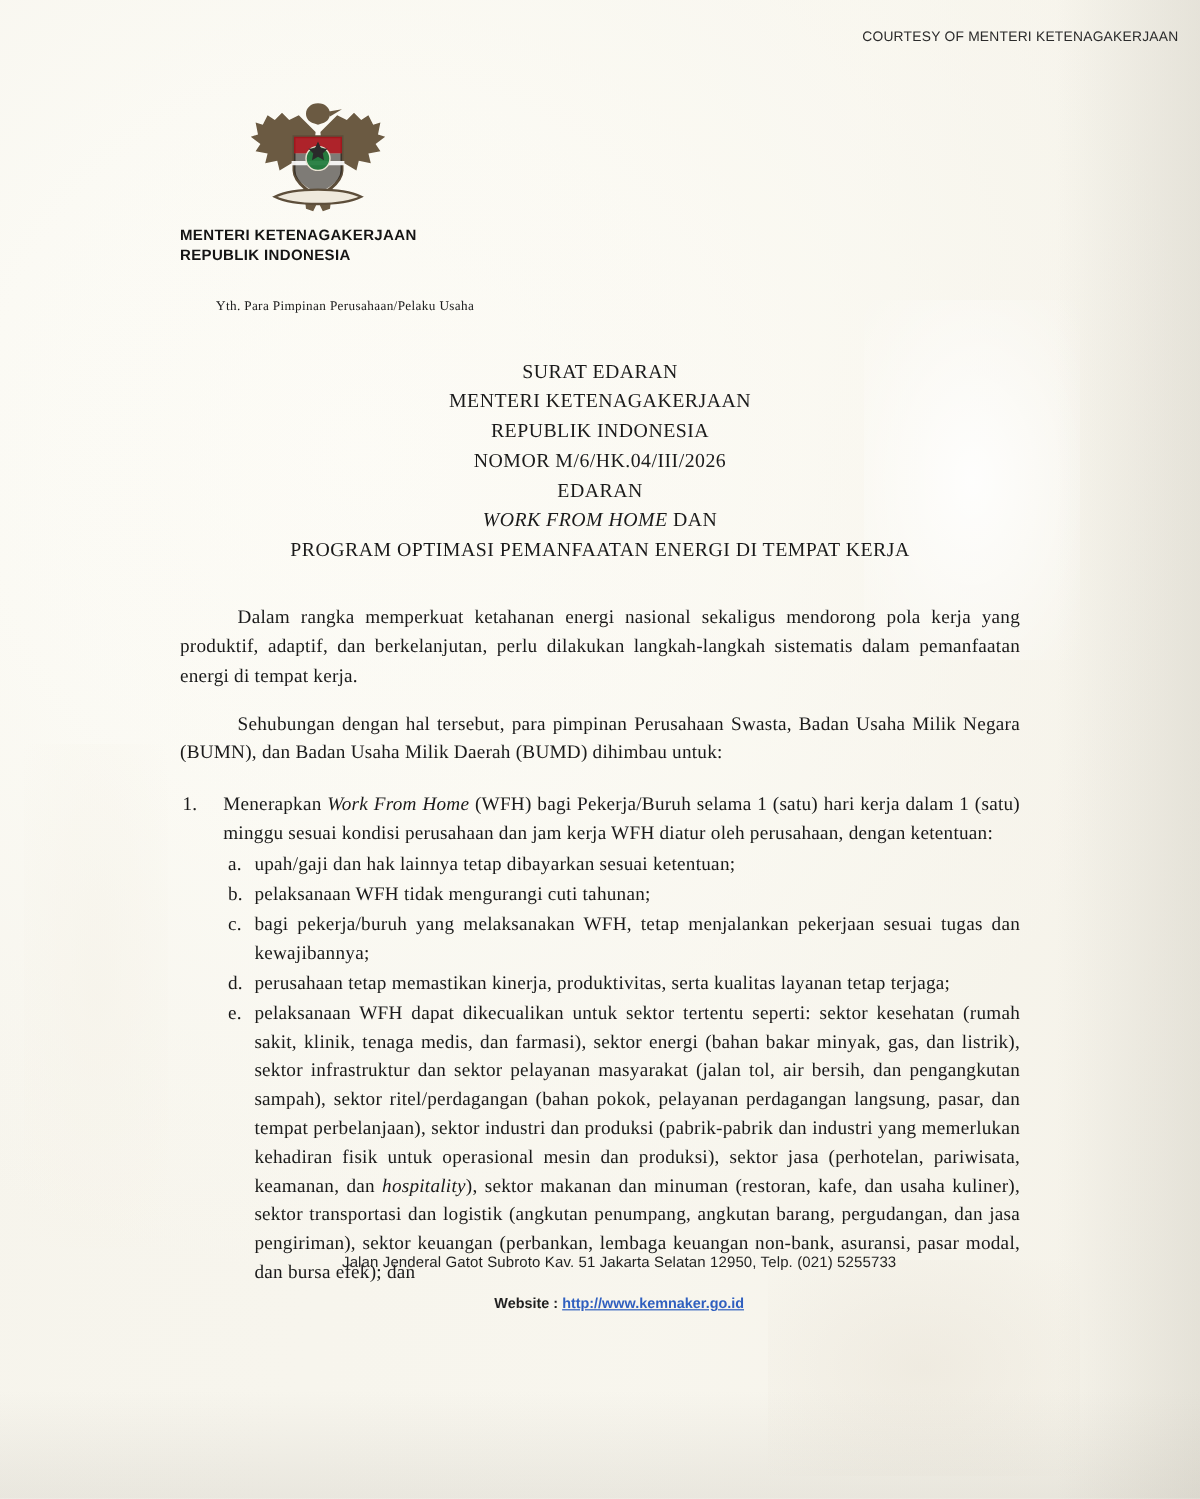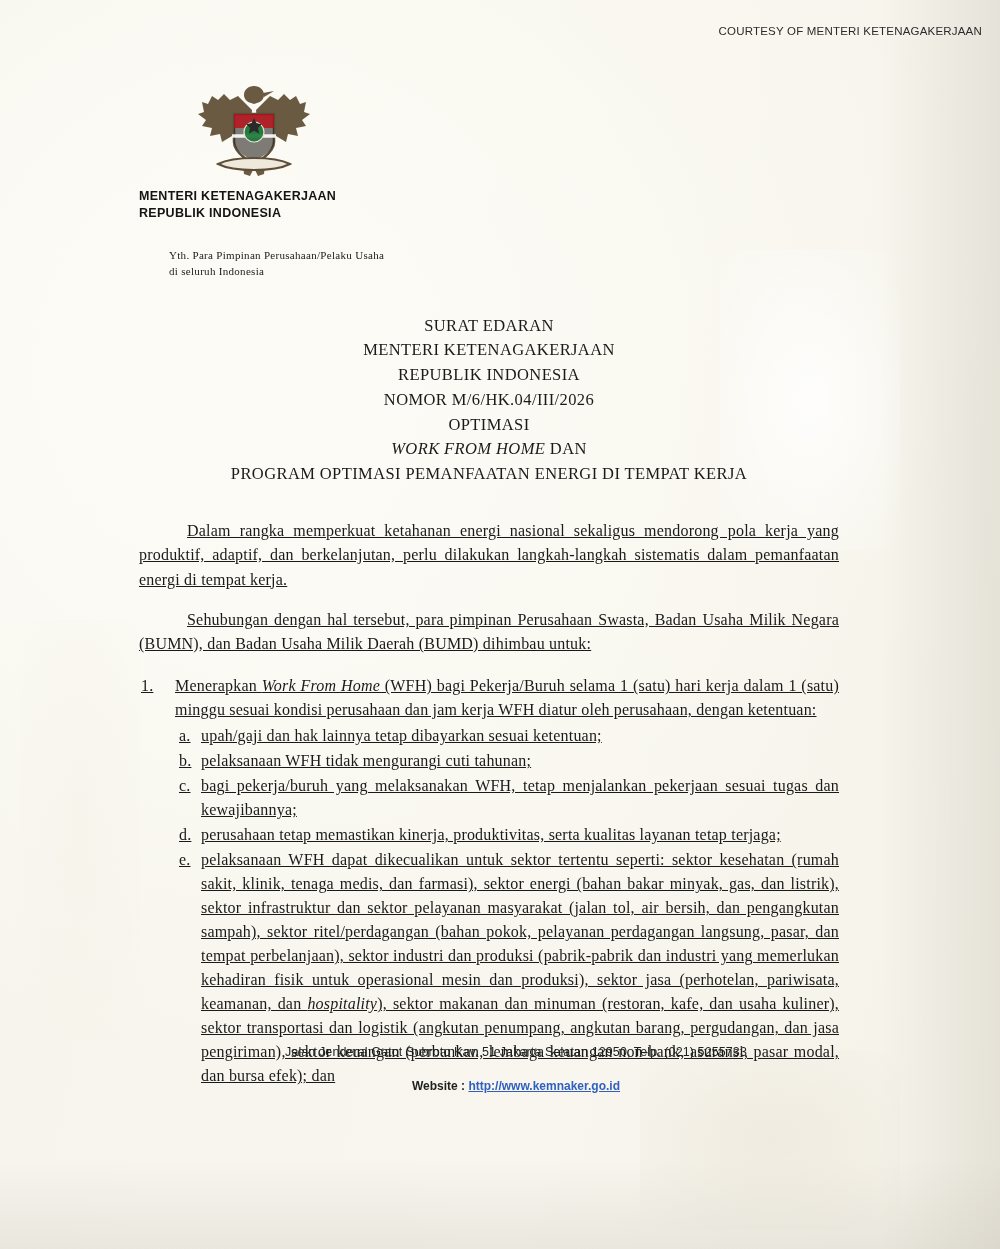--- a/index.html
+++ b/index.html
@@ -67,21 +67,21 @@
     right: 18px;
     font-family: "Liberation Sans", sans-serif;
     font-size: 11.5px;
     letter-spacing: 0.2px;
     color: #2b2b2b;
     font-weight: 400;
   }
 
   .content {
     position: absolute;
-    left: 139px;
+    left: 150px;
     top: 70px;
     width: 700px;
   }
 
   .garuda-wrap {
     display: flex;
     justify-content: flex-start;
     padding-left: 55px;
     margin-bottom: 6px;
   }
@@ -119,21 +119,20 @@
   }
   .title-block div { white-space: nowrap; }
   .title-block .ital { font-style: italic; }
 
   .body-text {
     margin-top: 32px;
     font-size: 16px;
     line-height: 1.52;
     text-align: justify;
     letter-spacing: 0.2px;
-    text-decoration: underline;
   }
   .para {
     text-indent: 48px;
     margin-bottom: 16px;
   }
 
   .num-list {
     margin-top: 18px;
   }
   .num-item {
@@ -247,29 +246,28 @@
       </div>
     </div>
 
     <div class="ministry">
       <div>MENTERI KETENAGAKERJAAN</div>
       <div>REPUBLIK INDONESIA</div>
     </div>
 
     <div class="addressee">
       <div>Yth. Para Pimpinan Perusahaan/Pelaku Usaha</div>
-      <div>di seluruh Indonesia</div>
     </div>
 
     <div class="title-block">
       <div>SURAT EDARAN</div>
       <div>MENTERI KETENAGAKERJAAN</div>
       <div>REPUBLIK INDONESIA</div>
       <div>NOMOR M/6/HK.04/III/2026</div>
-      <div>OPTIMASI</div>
+      <div>EDARAN</div>
       <div>
         <span class="ital">WORK FROM HOME</span><span> DAN</span>
       </div>
       <div>PROGRAM OPTIMASI PEMANFAATAN ENERGI DI TEMPAT KERJA</div>
     </div>
 
     <div class="body-text">
       <div class="para">Dalam rangka memperkuat ketahanan energi nasional sekaligus mendorong pola kerja yang produktif, adaptif, dan berkelanjutan, perlu dilakukan langkah-langkah sistematis dalam pemanfaatan energi di tempat kerja.</div>
       <div class="para">Sehubungan dengan hal tersebut, para pimpinan Perusahaan Swasta, Badan Usaha Milik Negara (BUMN), dan Badan Usaha Milik Daerah (BUMD) dihimbau untuk:</div>
 

